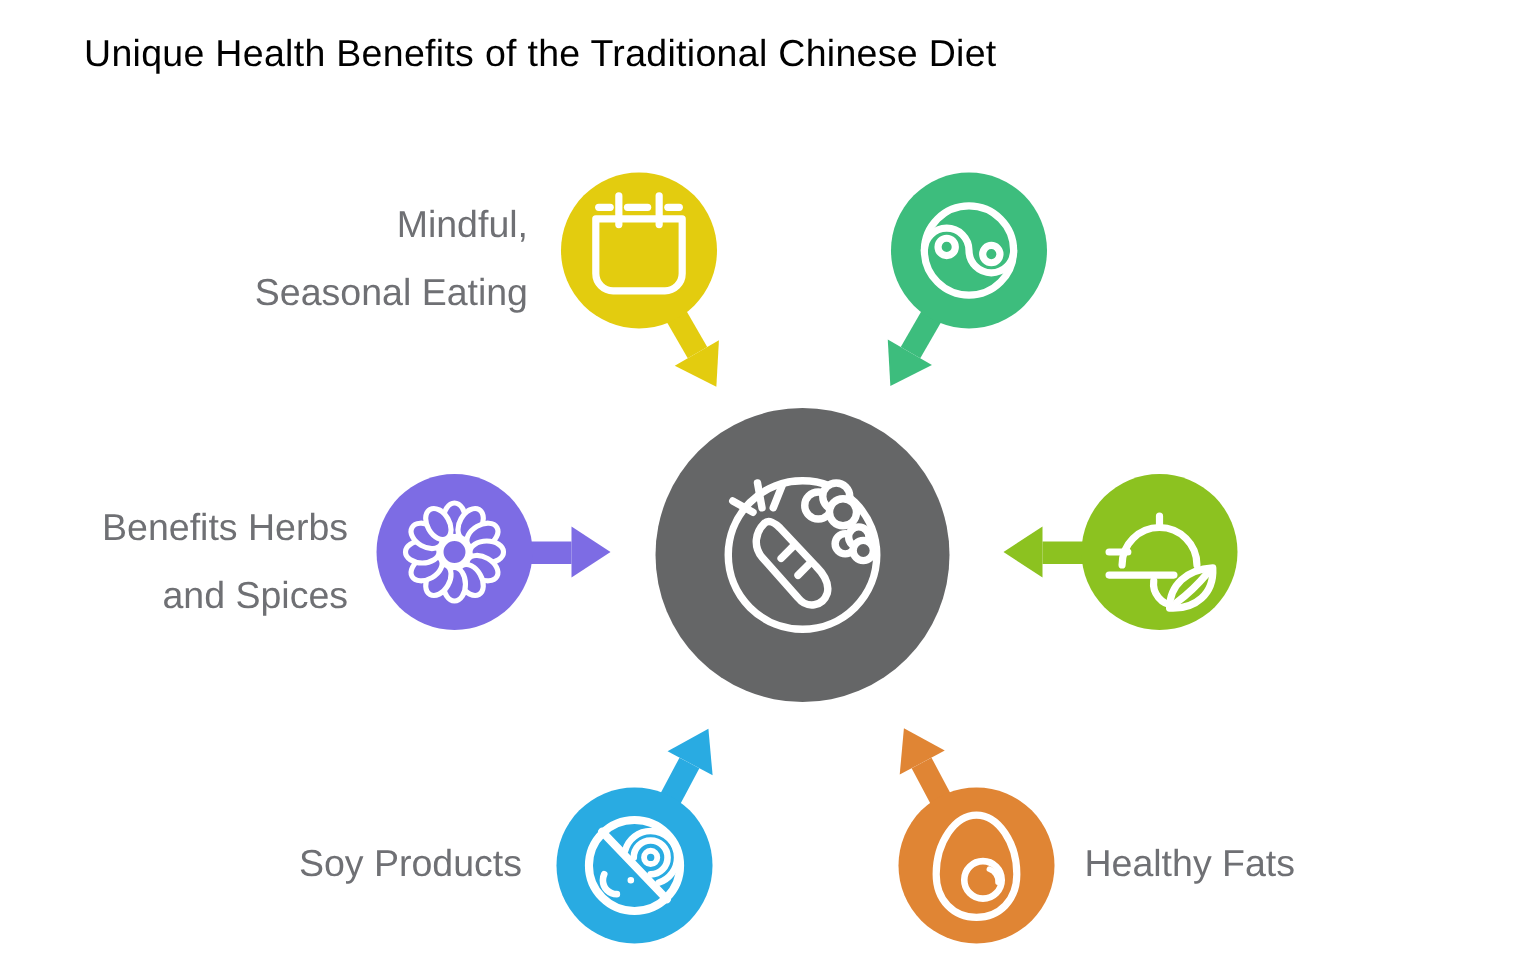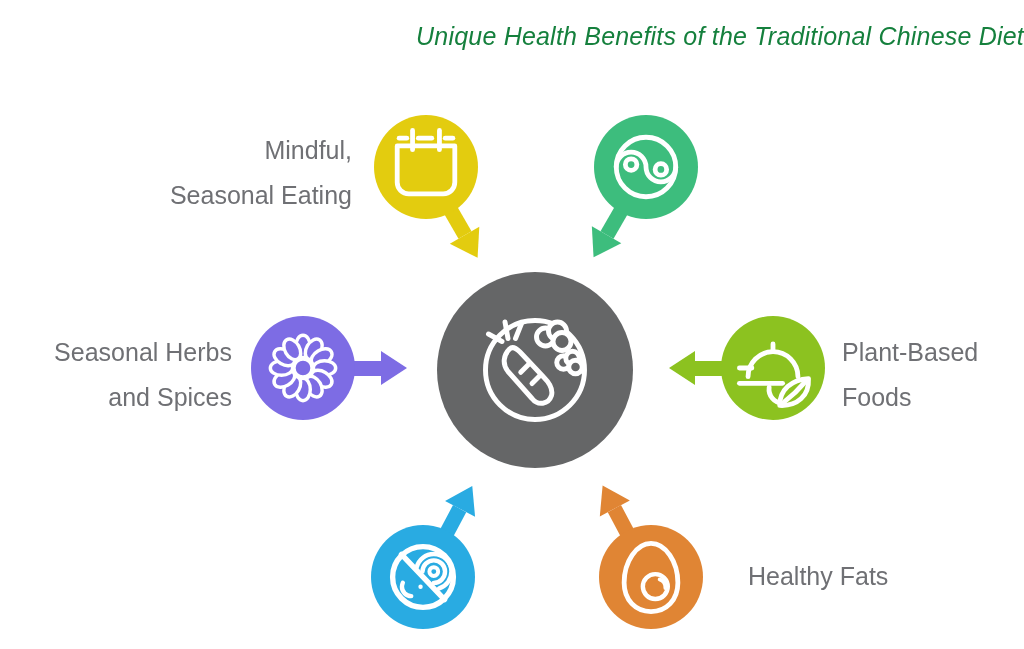--- a/index.html
+++ b/index.html
@@ -1,22 +1,22 @@
 <!DOCTYPE html>
 <html><head>
 <meta charset="utf-8">
 <style>
   html,body{margin:0;padding:0;background:#ffffff;}
   .canvas{
     position:relative;width:1024px;height:649px;background:#ffffff;overflow:hidden;
     font-family:"Liberation Sans",sans-serif;
   }
   .title{
-    position:absolute;top:22px;left:56px;right:0;text-align:right;
-    font-size:25px;color:#15803d;letter-spacing:.2px;font-style:italic;
+    position:absolute;top:22px;left:56px;right:0;text-align:left;
+    font-size:25px;color:#000000;letter-spacing:.2px;
   }
   .node{position:absolute;width:0;height:0;}
   .bubble{
     position:absolute;left:-52px;top:-52px;width:104px;height:104px;border-radius:50%;
     background:var(--c,#ccc);display:flex;align-items:center;justify-content:center;
   }
   .center-bubble{left:-98px;top:-98px;width:196px;height:196px;}
   .arrow{
     position:absolute;left:0;top:-7.5px;width:78px;height:15px;background:var(--c,#ccc);
     transform-origin:0 50%;transform:rotate(var(--angle,0deg));
@@ -160,19 +160,18 @@
           <path d="M50,15 C65,15 78,34 78,56 C78,74 66,86 50,86 C34,86 22,74 22,56 C22,34 35,15 50,15 Z"></path>
           <circle cx="54.5" cy="60" r="13" stroke-width="4.6"></circle>
           <path d="M59,52.5 a9,9 0 0 1 6,9" stroke-width="4"></path>
         </g>
       </svg>
     </div>
   </div>
 
   <div class="label align-right" style="right:672px;top:128px">Mindful,
 Seasonal Eating</div>
-  <div class="label align-right" style="right:792px;top:330px">Seasonal Herbs
+  <div class="label align-right" style="right:792px;top:330px">Benefits Herbs
 and Spices</div>
-  <div class="label" style="left:842px;top:330px">Plant-Based
-Foods</div>
-  <div class="label" style="left:748px;top:554px">Healthy Fats</div>
+  <div class="label align-right" style="right:676px;top:554px">Soy Products</div>
+  <div class="label" style="left:723px;top:554px">Healthy Fats</div>
 
 </div>
 
 </body></html>

